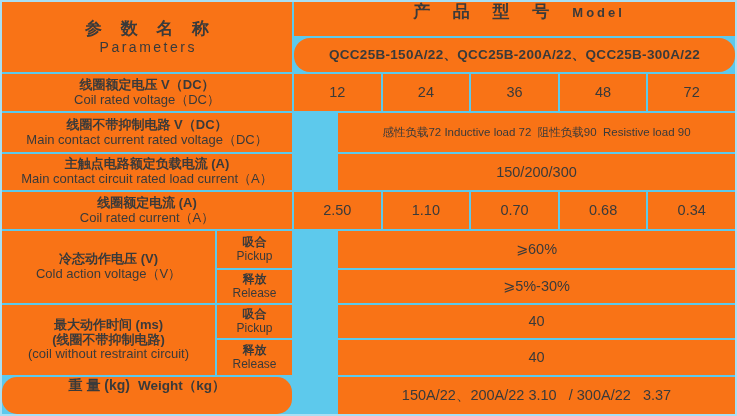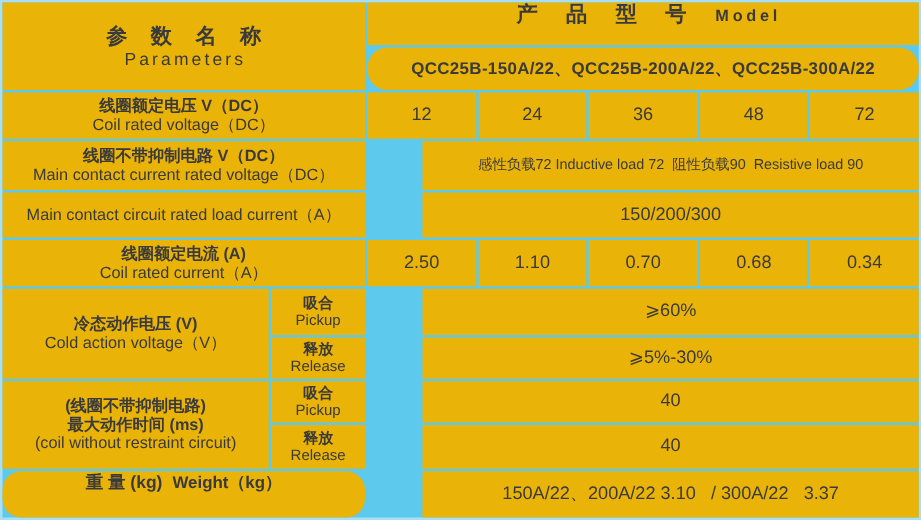--- a/index.html
+++ b/index.html
@@ -8,21 +8,21 @@
     border:2px solid #a9dff4;
     background:#5dc9ec;
     display:grid;
     grid-template-columns:213px 75px repeat(5,1fr);
     grid-template-rows:34px 34px 37px 39px 36px 37px 37px 33px 33px 35px auto;
     gap:2px;
     font-family:"Liberation Sans","DejaVu Sans",sans-serif;
     color:#3a3a3a;
   }
   .cell{
-    background:#eab308;
+    background:#f97316;
     display:flex;flex-direction:column;align-items:center;justify-content:center;
     overflow:hidden;line-height:1.15;
   }
   .zh{font-weight:bold;font-size:13px;}
   .en{font-size:13px;}
   .small{font-size:12px;}
   .hdr-zh{font-size:17px;font-weight:bold;letter-spacing:7px;text-indent:7px;}
   .hdr-en{font-size:14px;letter-spacing:2.5px;text-indent:2.5px;}
   .model-hdr{flex-direction:row;gap:14px;align-items:baseline;}
   .model-hdr .hdr-zh{letter-spacing:9px;text-indent:9px;}
@@ -82,20 +82,21 @@
 
   <div class="cell c-lab4">
     <span class="zh">线圈不带抑制电路 V（DC）</span>
     <span class="en">Main contact current rated voltage（DC）</span>
   </div>
   <div class="cell span-data">
     <span class="val-sm">感性负载72 Inductive load 72  阻性负载90  Resistive load 90</span>
   </div>
 
   <div class="cell c-lab5">
+    <span class="zh">主触点电路额定负载电流 (A)</span>
     <span class="en">Main contact circuit rated load current（A）</span>
   </div>
   <div class="cell span-data">
     <span class="val">150/200/300</span>
   </div>
 
   <div class="cell c-lab6">
     <span class="zh">线圈额定电流 (A)</span>
     <span class="en">Coil rated current（A）</span>
   </div>
@@ -128,22 +129,22 @@
   </div>
   <div class="cell">
     <span class="zh small">释放</span>
     <span class="en small">Release</span>
   </div>
   <div class="cell span-data">
     <span class="val">⩾5%-30%</span>
   </div>
 
   <div class="cell c-max">
+    <span class="zh">最大动作时间 (ms)</span>
     <span class="zh">(线圈不带抑制电路)</span>
-    <span class="zh">最大动作时间 (ms)</span>
     <span class="en">(coil without restraint circuit)</span>
   </div>
   <div class="cell">
     <span class="zh small">吸合</span>
     <span class="en small">Pickup</span>
   </div>
   <div class="cell span-data">
     <span class="val">40</span>
   </div>
   <div class="cell">

